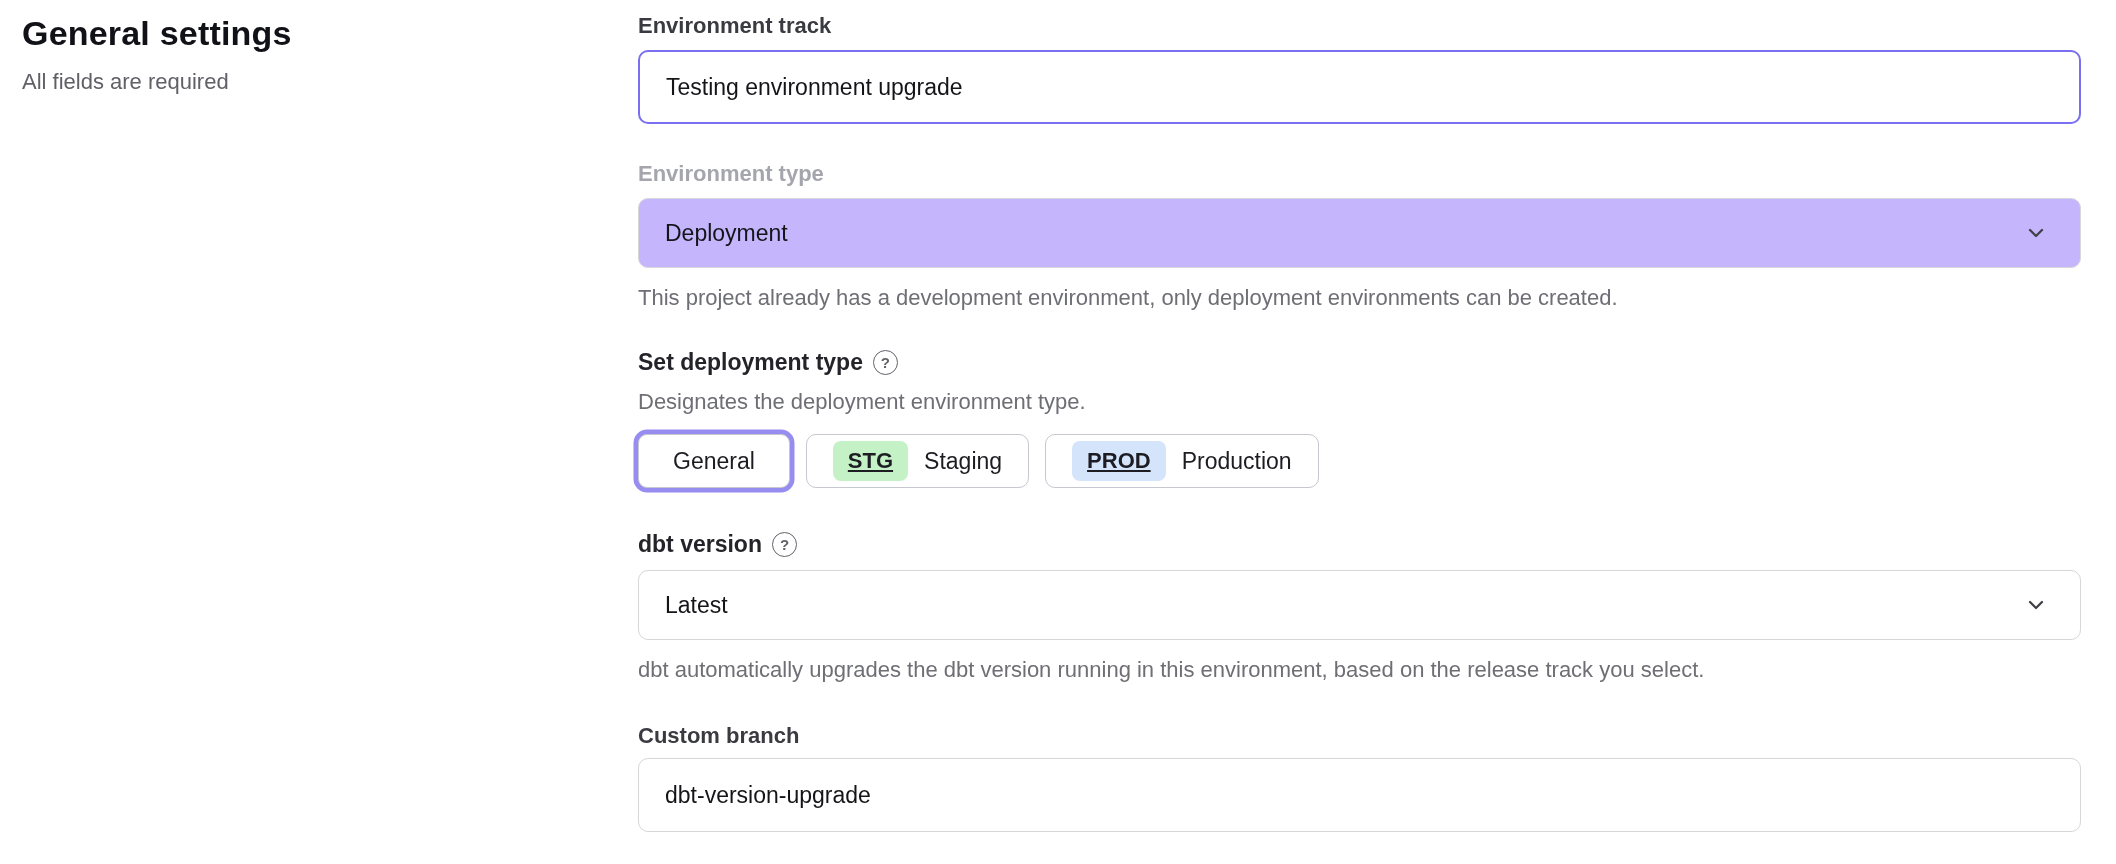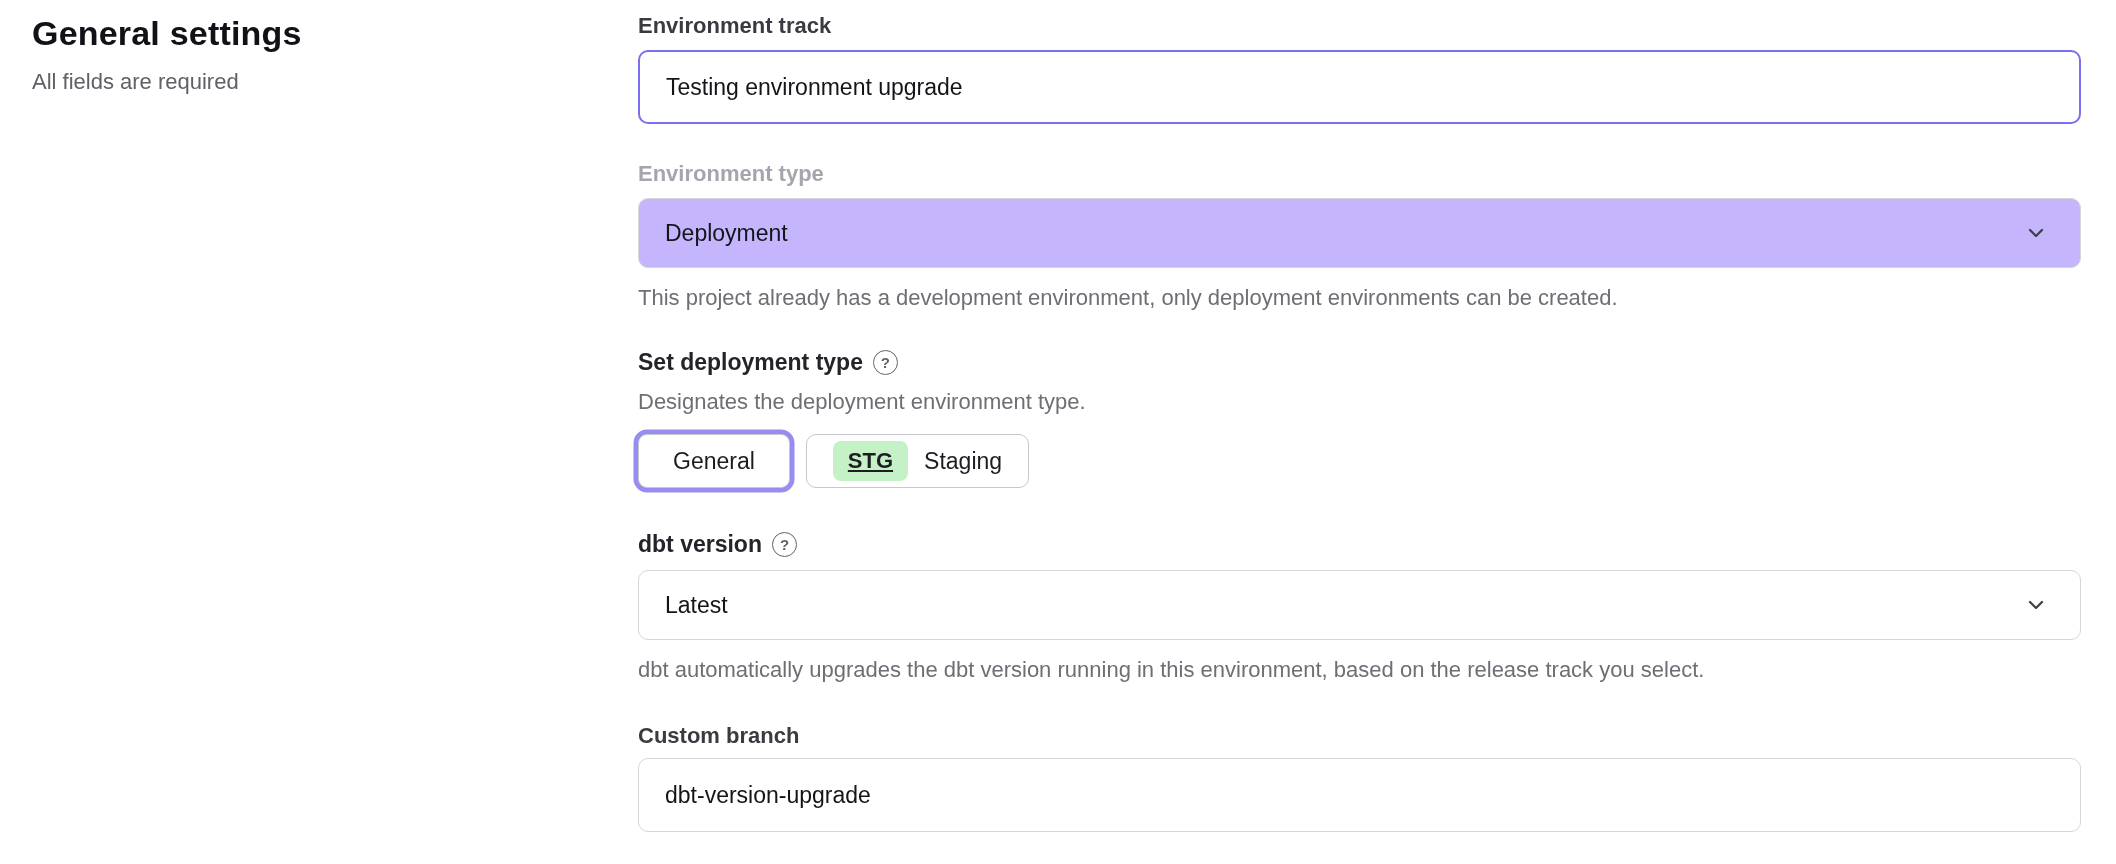--- a/index.html
+++ b/index.html
@@ -12,21 +12,21 @@
     position: relative;
     width: 2116px;
     height: 864px;
     background: #ffffff;
     overflow: hidden;
   }
 
   
   .left-col {
     position: absolute;
-    left: 32px;
+    left: 22px;
     top: 14px;
     width: 560px;
   }
   .page-title {
     font-size: 34px;
     font-weight: 700;
     color: #111118;
     letter-spacing: 0.2px;
   }
   .page-subtitle {
@@ -225,20 +225,24 @@
     <p class="helper mt-helper3">Designates the deployment environment type.</p>
 
     <div class="btn-row mt-btnrow">
       <button class="type-btn selected">
         <span>General</span>
       </button>
       <button class="type-btn">
         <span class="badge badge-green">STG</span>
         <span>Staging</span>
       </button>
+      <button class="type-btn">
+        <span class="badge badge-blue">PROD</span>
+        <span>Production</span>
+      </button>
     </div>
 
     <div class="label-row mt-label4">
       <span class="field-label strong">dbt version</span>
       <span class="help-icon">
         <span>?</span>
       </span>
     </div>
     <div class="select mt-select2">
       <span>Latest</span>

